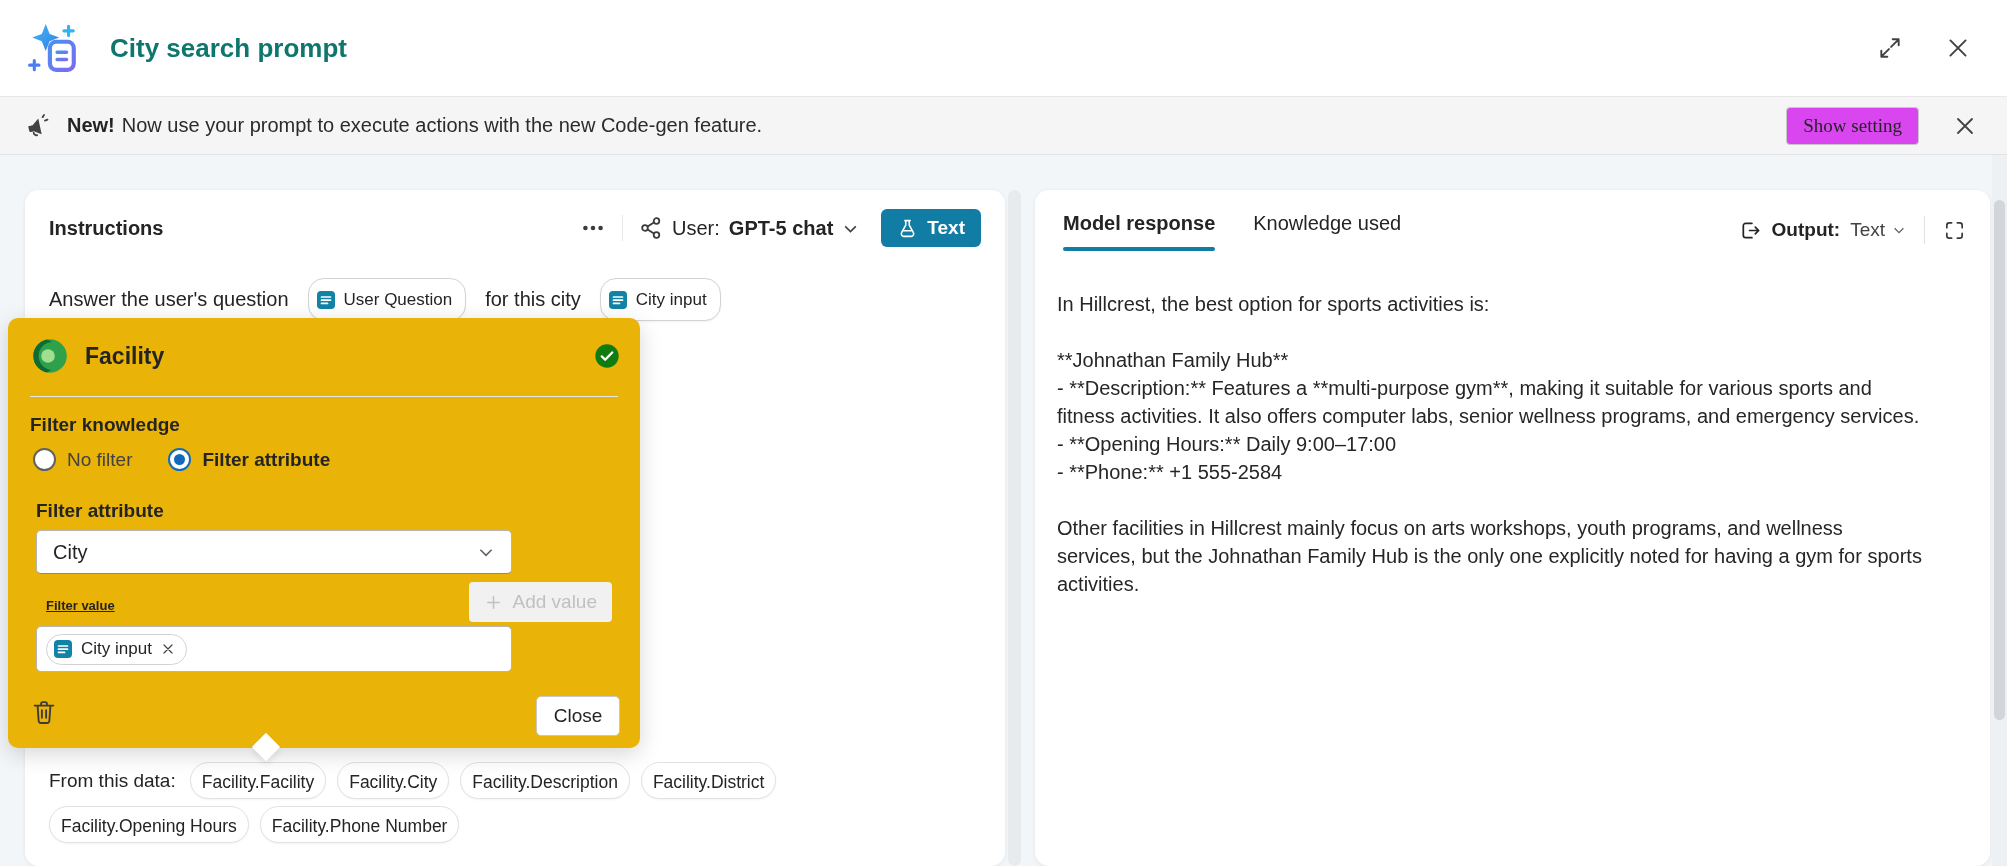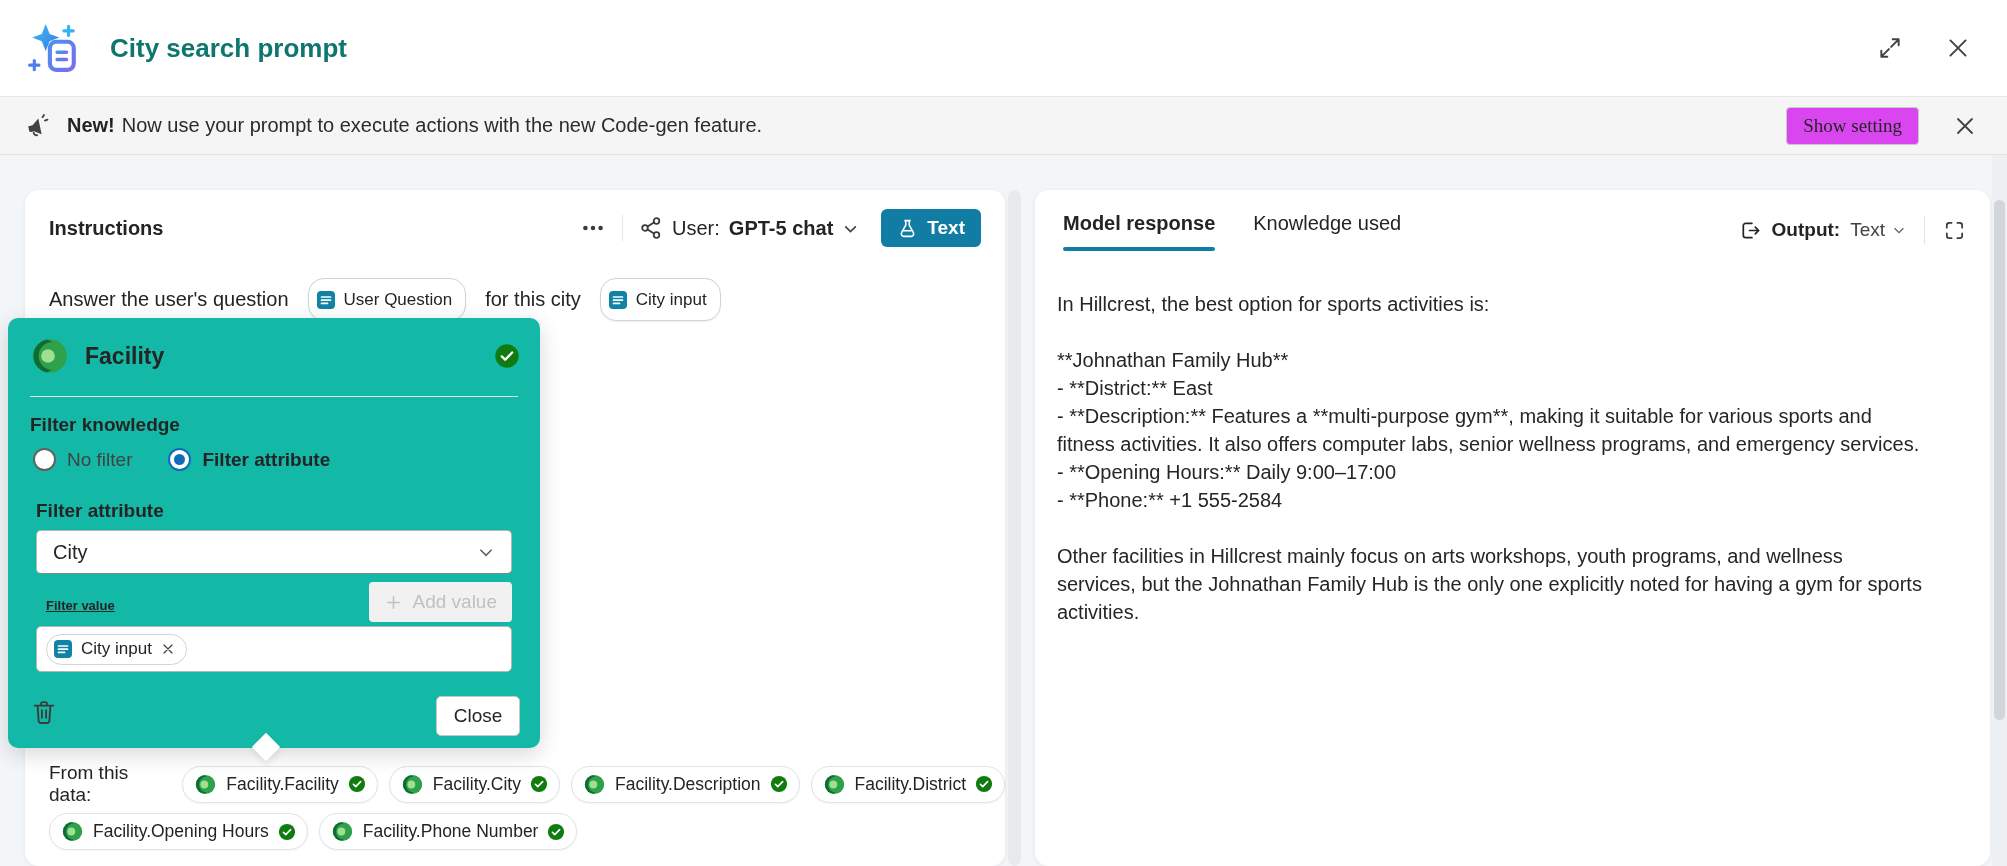--- a/index.html
+++ b/index.html
@@ -96,28 +96,29 @@
   
   .from-data { position: absolute; left: 24px; top: 572px; }
   .from-row { display: flex; align-items: center; gap: 11px; }
   .from-row + .from-row { margin-top: 7px; }
   .from-label { font-size: 19px; margin-right: 3px; }
   .data-pill {
     display: inline-flex; align-items: center; gap: 9px; height: 37px;
     border: 1px solid #e2e2e2; border-radius: 19px; padding: 0 11px;
     background: #fff; font-size: 17.5px; cursor: pointer;
     box-shadow: 0 1px 2px rgba(0,0,0,.05);
+    flex-direction: column;
   }
   .data-pill .dv { width: 23px; height: 23px; }
   .data-pill .chk { width: 18px; height: 18px; }
 
   
   .dialog {
-    position: absolute; left: 8px; top: 318px; width: 532px; height: 430px;
-    background: #14b8a6; border-radius: 10px; box-shadow: 0 6px 22px rgba(0,0,0,.16);
+    position: absolute; left: 8px; top: 318px; width: 632px; height: 430px;
+    background: #eab308; border-radius: 10px; box-shadow: 0 6px 22px rgba(0,0,0,.16);
     z-index: 30;
     padding-left: 8px;
   }
   .dialog-beak {
     position: absolute; left: 248px; bottom: -9px; width: 20px; height: 20px;
     background: #fff; transform: rotate(45deg); box-shadow: 3px 3px 6px rgba(0,0,0,.08);
   }
   .dlg-header { position: absolute; left: 22px; right: 20px; top: 16px; height: 44px; display: flex; align-items: center; }
   .dlg-header .dv { width: 40px; height: 40px; }
   .dlg-title { margin-left: 15px; font-size: 23px; font-weight: 700; }
@@ -487,21 +488,20 @@
       <svg viewBox="0 0 24 24" fill="none" stroke="#3b3b3b" stroke-width="1.8" stroke-linecap="round" stroke-linejoin="round">
         <path d="M4 9 V6.5 A2.5 2.5 0 0 1 6.5 4 H9 M15 4 h2.5 A2.5 2.5 0 0 1 20 6.5 V9 M20 15 v2.5 a2.5 2.5 0 0 1 -2.5 2.5 H15 M9 20 H6.5 A2.5 2.5 0 0 1 4 17.5 V15"></path>
       </svg>
     </button>
   </div>
 
   <div class="resp-body">
     <div class="resp-line">In Hillcrest, the best option for sports activities is:</div>
     <div class="resp-line"></div>
     <div class="resp-line">**Johnathan Family Hub**</div>
-    <div class="resp-line">- **District:** East</div>
     <div class="resp-line">- **Description:** Features a **multi-purpose gym**, making it suitable for various sports and fitness activities. It also offers computer labs, senior wellness programs, and emergency services.</div>
     <div class="resp-line">- **Opening Hours:** Daily 9:00–17:00</div>
     <div class="resp-line">- **Phone:** +1 555-2584</div>
     <div class="resp-line"></div>
     <div class="resp-line">Other facilities in Hillcrest mainly focus on arts workshops, youth programs, and wellness services, but the Johnathan Family Hub is the only one explicitly noted for having a gym for sports activities.</div>
   </div>
 </div>
 
 <div class="gutter-scrollbar"></div>
 <div class="page-scroll-track">

